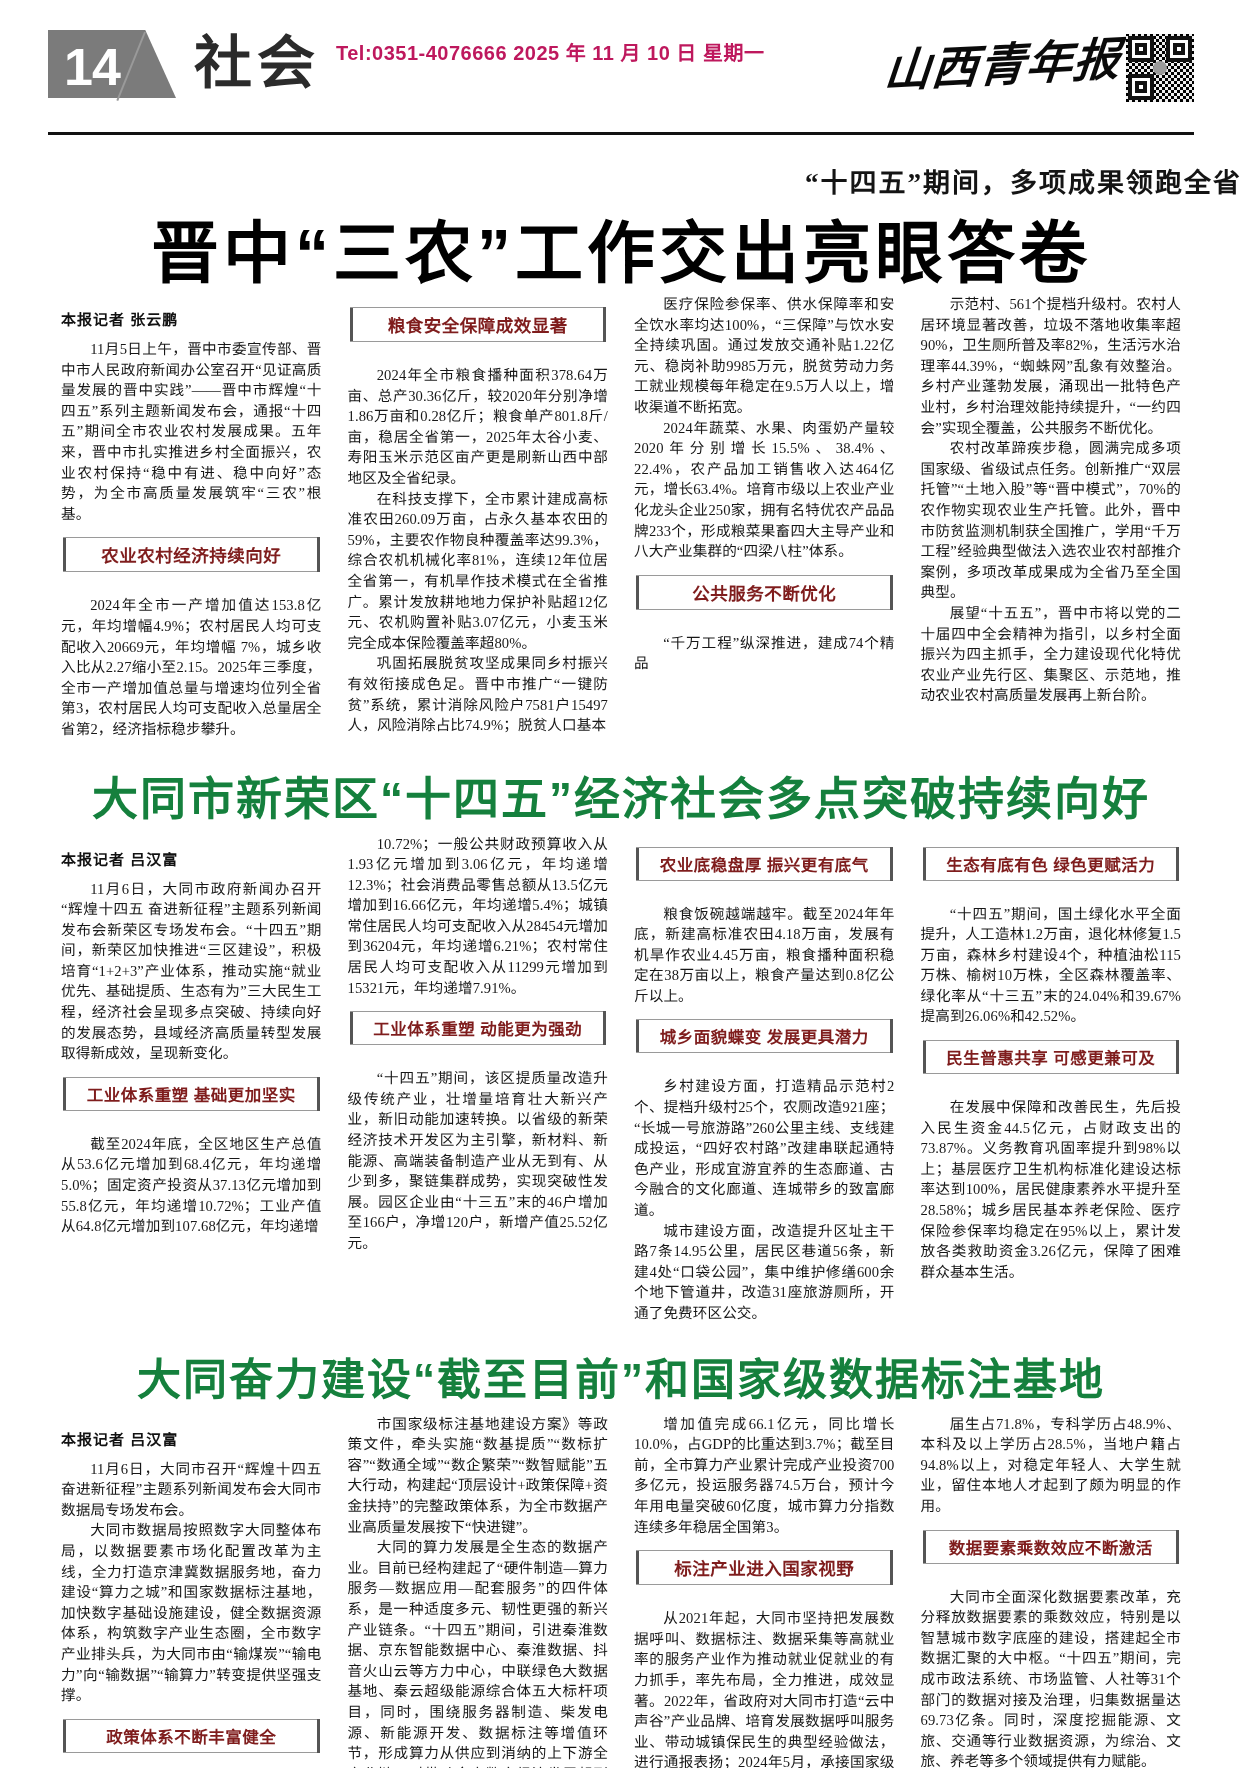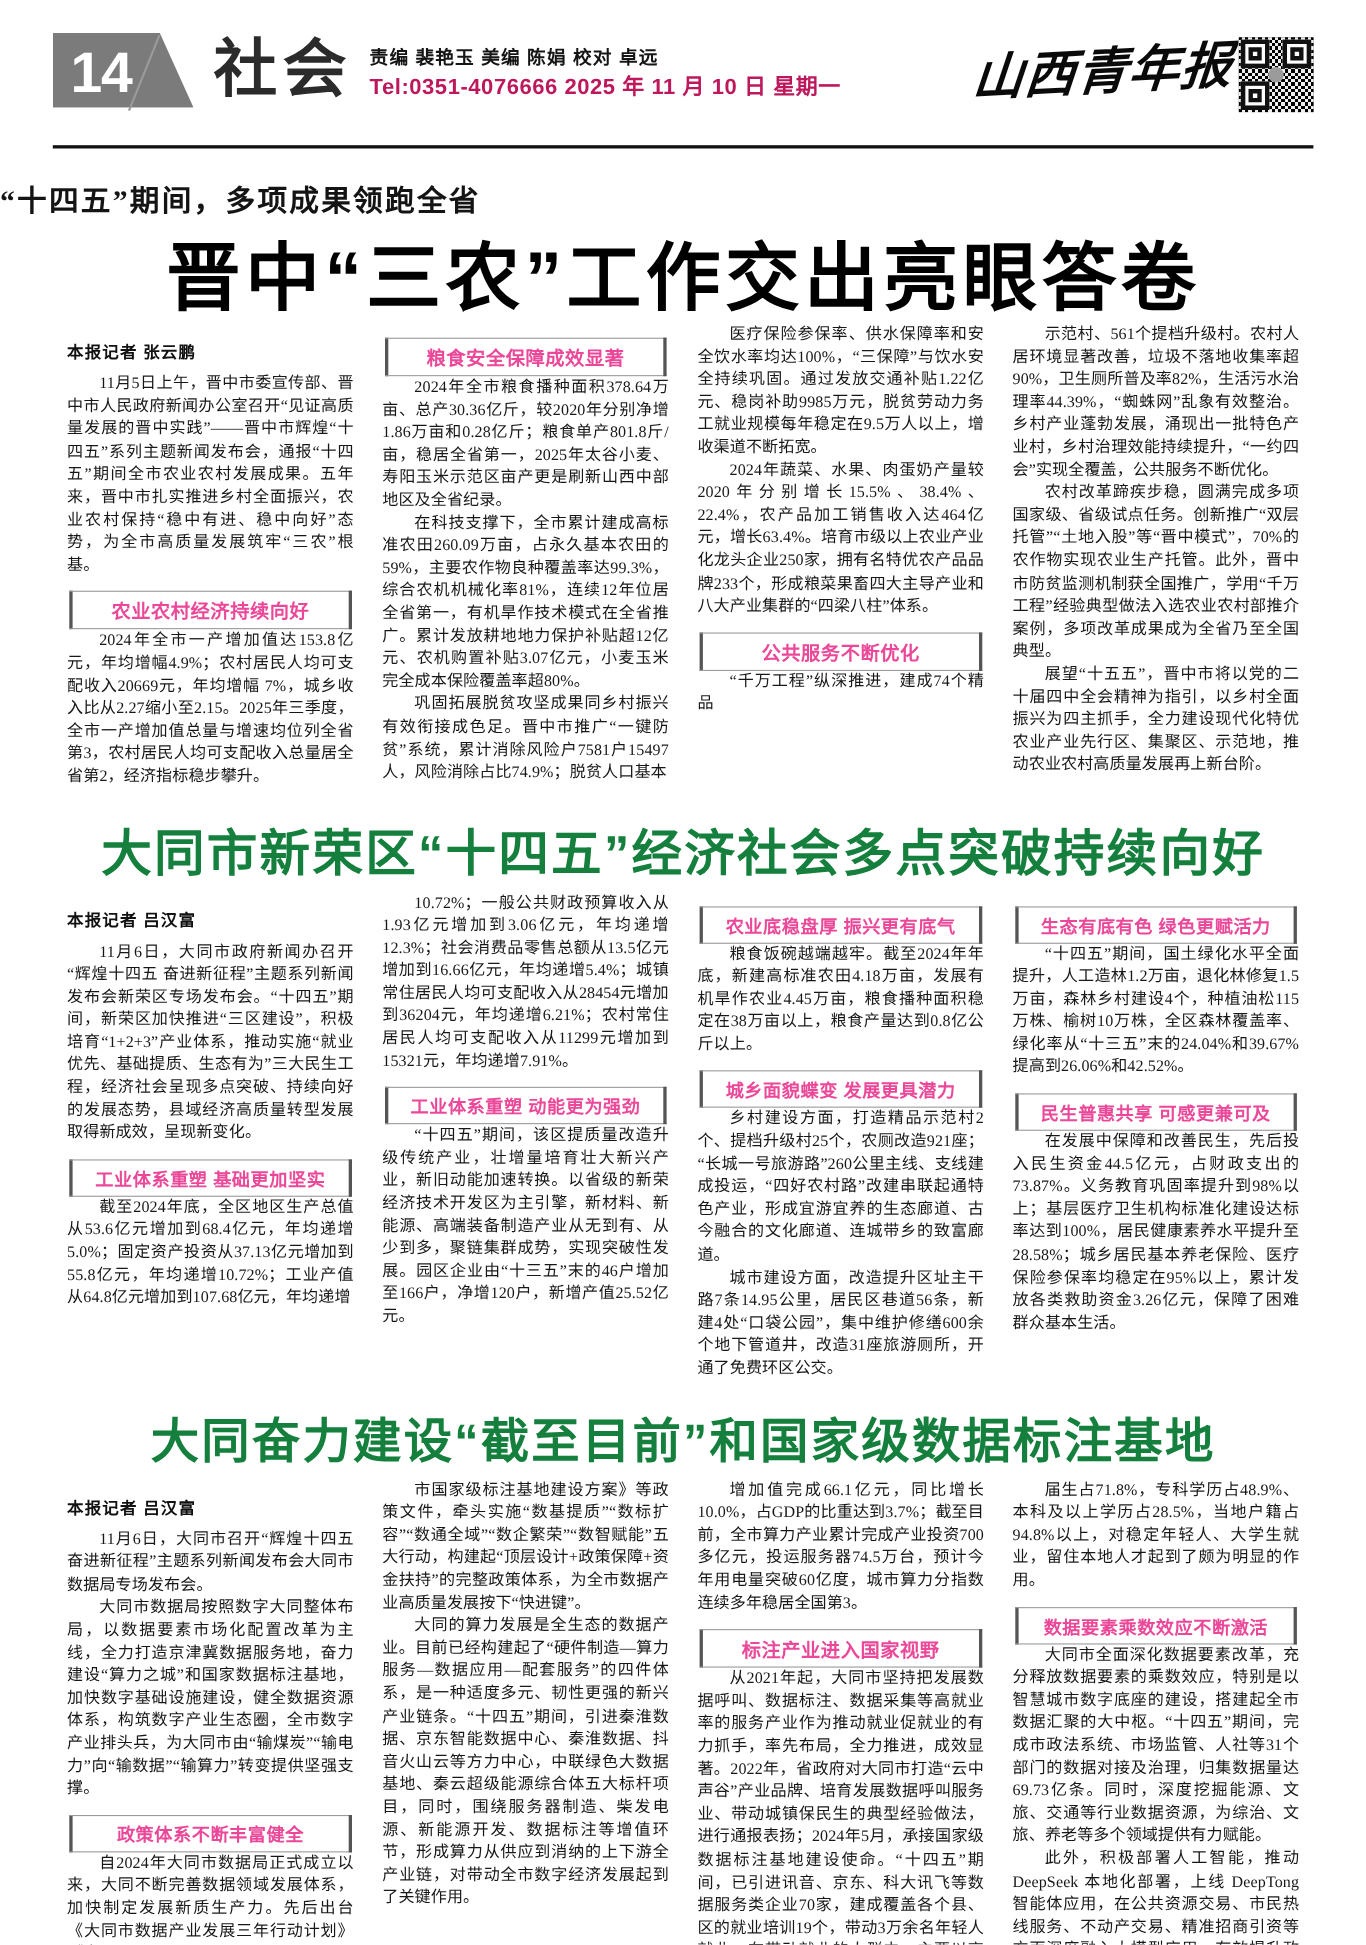--- a/index.html
+++ b/index.html
@@ -149,21 +149,21 @@
     background: #9b9b9b;
   }
   .rule-thick {
     margin: 6px 48px 0 48px;
     height: 3px;
     background: #111;
   }
 
   
   .lead-kicker {
-    text-align: left;
+    text-align: right;
     font-family: "Liberation Serif", serif;
     font-size: 27px;
     font-weight: 700;
     letter-spacing: 2px;
     color: #141414;
     margin-top: 26px;
   }
   .lead-headline {
     text-align: center;
     font-family: "Liberation Sans", sans-serif;
@@ -204,28 +204,28 @@
     font-size: 14.6px;
     line-height: 20.6px;
     text-align: justify;
     text-indent: 2em;
     color: #171717;
     letter-spacing: 0.1px;
   }
   p.body + p.body { margin-top: 0; }
 
   .subhead {
-    margin: 13px 2px 0 2px;
+    margin: 13px 2px 23px 2px;
     padding: 5px 4px;
     text-align: center;
     font-family: "Liberation Sans", sans-serif;
     font-size: 17.5px;
     font-weight: 700;
     letter-spacing: 0.5px;
-    color: #ec4899;
+    color: #7f1d1d;
     position: relative;
     white-space: nowrap;
   }
   .subhead::before,
   .subhead::after {
     content: "";
     position: absolute;
     top: 0;
     width: 3px;
     height: 100%;
@@ -271,21 +271,20 @@
 <div class="page">
 
   <div class="masthead">
     <div class="folio-shape">
       <div class="blk"></div>
       <div class="folio-num">14</div>
       <div class="folio-slash"></div>
     </div>
     <div class="section-name">社会</div>
     <div class="credits">
-      <div class="line1">责编 裴艳玉  美编 陈娟  校对 卓远</div>
       <div class="line2">Tel:0351-4076666     2025 年 11 月 10 日  星期一</div>
     </div>
     <div class="masthead-right">
       <div class="paper-logo">山西青年报</div>
       <div class="qr">
         <div class="qr-bl"></div>
         <div class="qr-dot"></div>
       </div>
     </div>
   </div>

